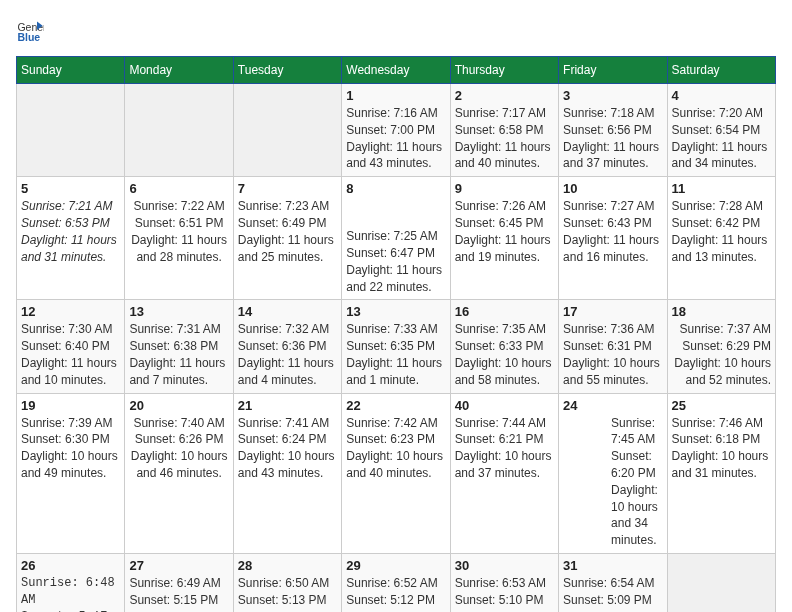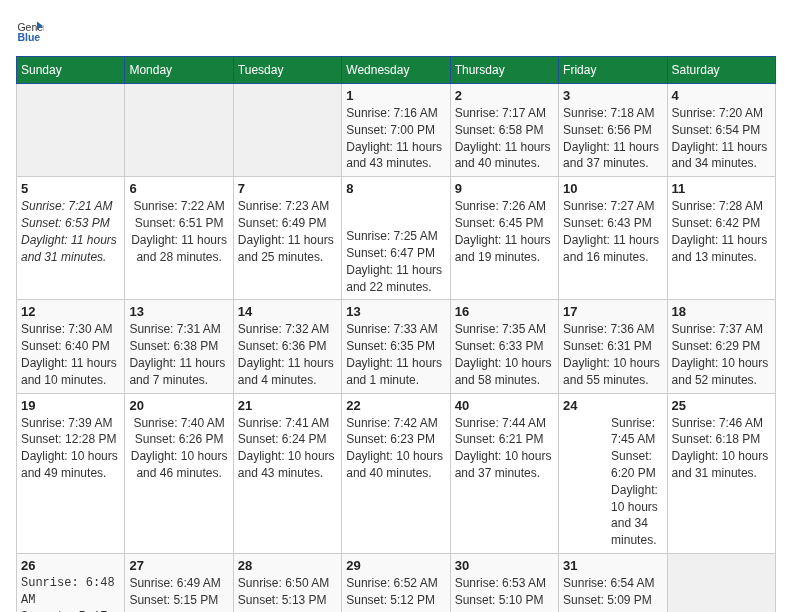--- a/index.html
+++ b/index.html
@@ -202,30 +202,30 @@
 Daylight: 10 hours and 58 minutes.</div>
         </td>
         <td>
           <span class="day-num">17</span>
           <div class="day-info" style="white-space: pre-line;">Sunrise: 7:36 AM
 Sunset: 6:31 PM
 Daylight: 10 hours and 55 minutes.</div>
         </td>
         <td>
           <span class="day-num">18</span>
-          <div class="day-info" style="white-space: pre-line;">Sunrise: 7:37 AM
+          <div class="day-info" style="white-space: pre-line; text-align: right;">Sunrise: 7:37 AM
 Sunset: 6:29 PM
 Daylight: 10 hours and 52 minutes.</div>
         </td>
       </tr>
       <tr>
         <td>
           <span class="day-num">19</span>
           <div class="day-info" style="white-space: pre-line;">Sunrise: 7:39 AM
-Sunset: 12:28 PM
+Sunset: 6:30 PM
 Daylight: 10 hours and 49 minutes.</div>
         </td>
         <td>
           <span class="day-num">20</span>
           <div class="day-info" style="white-space: pre-line; text-align: center;">Sunrise: 7:40 AM
 Sunset: 6:26 PM
 Daylight: 10 hours and 46 minutes.</div>
         </td>
         <td>
           <span class="day-num">21</span>

